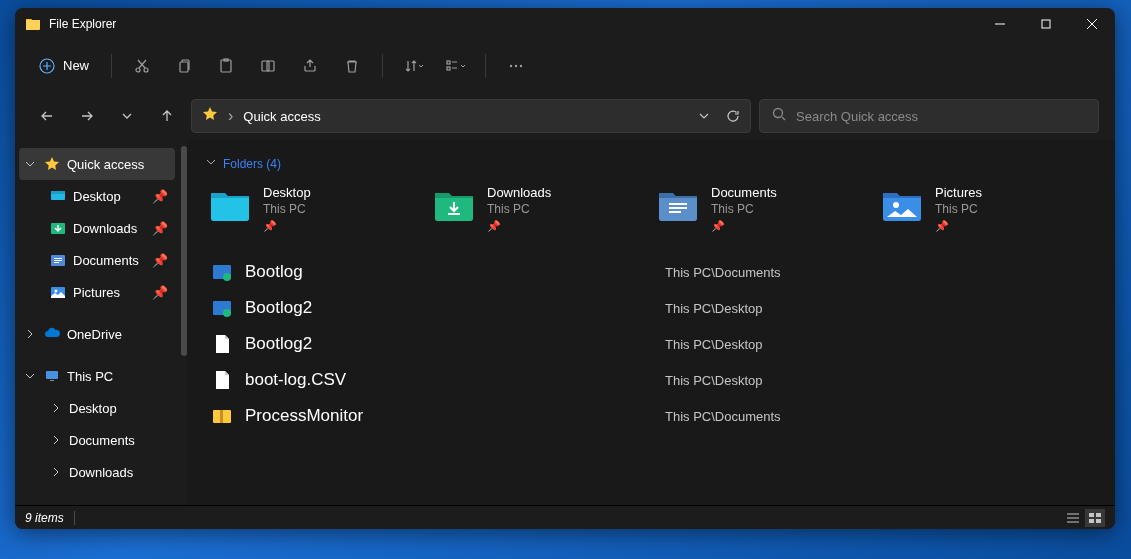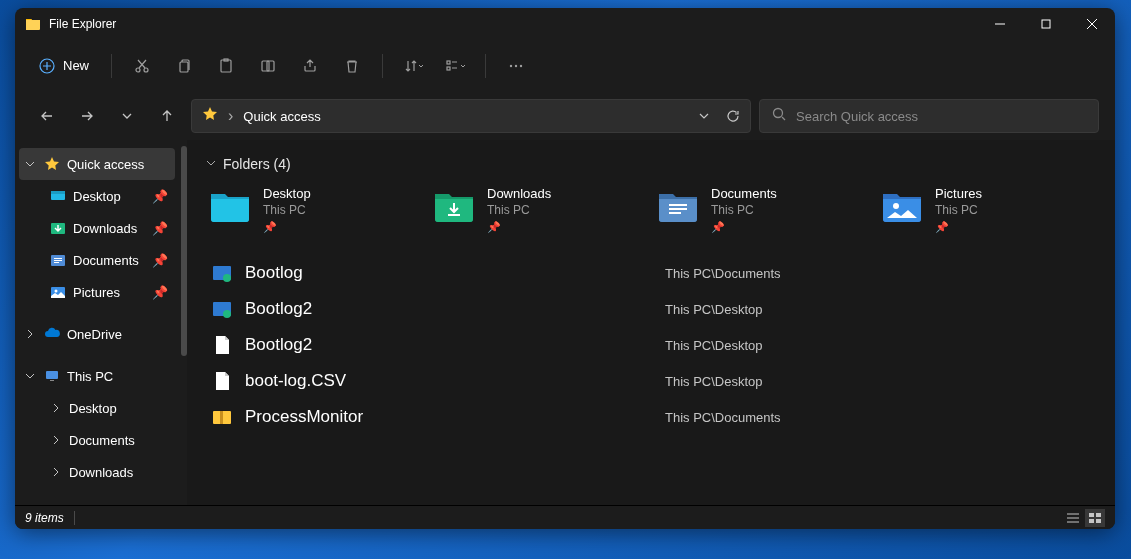--- a/index.html
+++ b/index.html
@@ -26,21 +26,21 @@
 .sidebar { width: 172px; padding: 8px 0 8px 4px; overflow-y: auto; position: relative; }
 .sb-scroll { position: absolute; right: 0; top: 6px; width: 6px; height: 210px; background: #4a4a4a; border-radius: 3px; }
 .sb-item { display: flex; align-items: center; height: 32px; padding: 0 6px 0 4px; gap: 6px; color: #fff; font-size: 13px; border-radius: 4px; margin-right: 12px; }
 .sb-item.active { background: #383838; }
 .sb-item.sub { padding-left: 30px; }
 .sb-chev { width: 14px; display: flex; justify-content: center; color: #c5c5c5; }
 .sb-icon { width: 18px; height: 18px; display: flex; align-items: center; justify-content: center; }
 .sb-label { flex: 1; white-space: nowrap; }
 .sb-pin { color: #888; }
 .main { flex: 1; background: #191919; padding: 10px 18px; overflow-y: auto; }
-.grp-hdr { display: flex; align-items: center; gap: 6px; color: #e5e5e5; font-size: 14px; margin: 6px 0 10px; }
+.grp-hdr { display: flex; align-items: center; gap: 6px; color: #3b82f6; font-size: 12px; margin: 6px 0 10px; }
 .folders { display: flex; gap: 24px; flex-wrap: wrap; margin-bottom: 18px; }
 .folder-card { display: flex; align-items: flex-start; gap: 12px; width: 200px; padding: 4px; border-radius: 4px; }
 .folder-icon { width: 42px; height: 38px; }
 .folder-meta { display: flex; flex-direction: column; gap: 2px; }
 .folder-name { color: #fff; font-size: 13px; }
 .folder-loc { color: #9a9a9a; font-size: 12px; }
 .folder-pin { color: #888; font-size: 11px; margin-top: 2px; }
 .recents { display: flex; flex-direction: column; gap: 2px; }
 .recent-row { display: flex; align-items: center; height: 34px; padding: 0 6px; border-radius: 4px; }
 .recent-icon { width: 22px; height: 22px; margin-right: 12px; }

